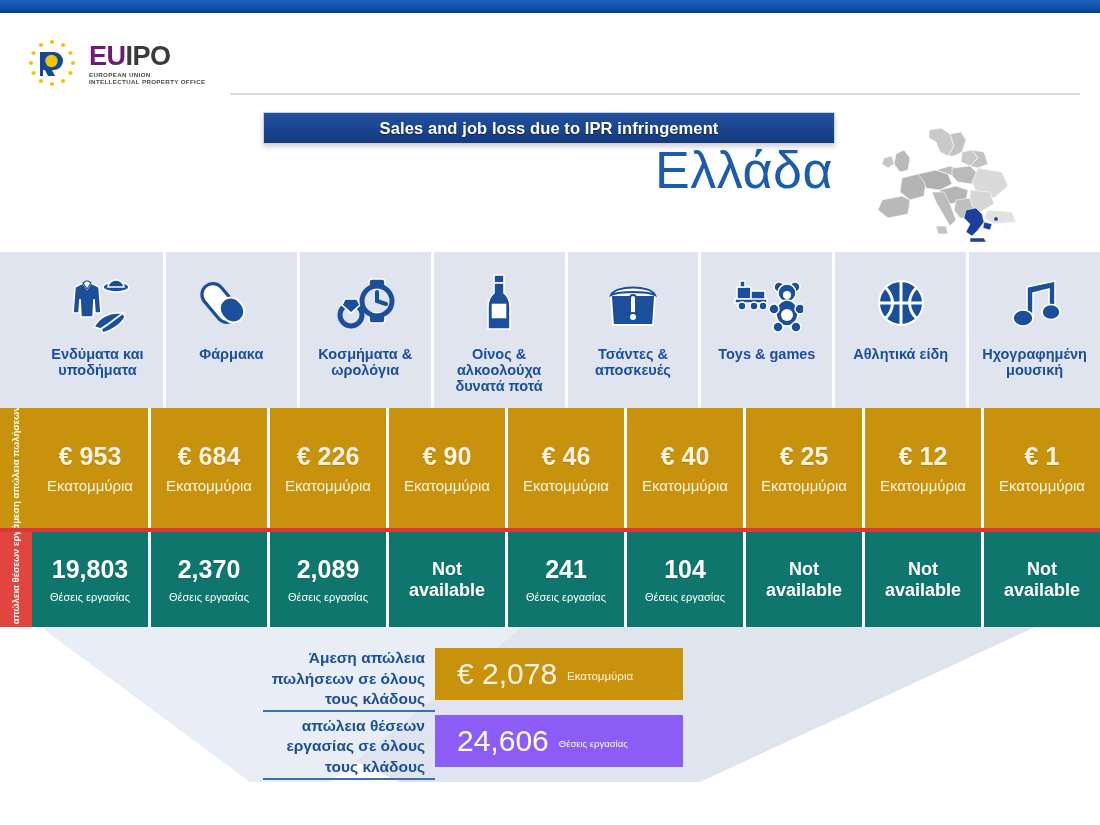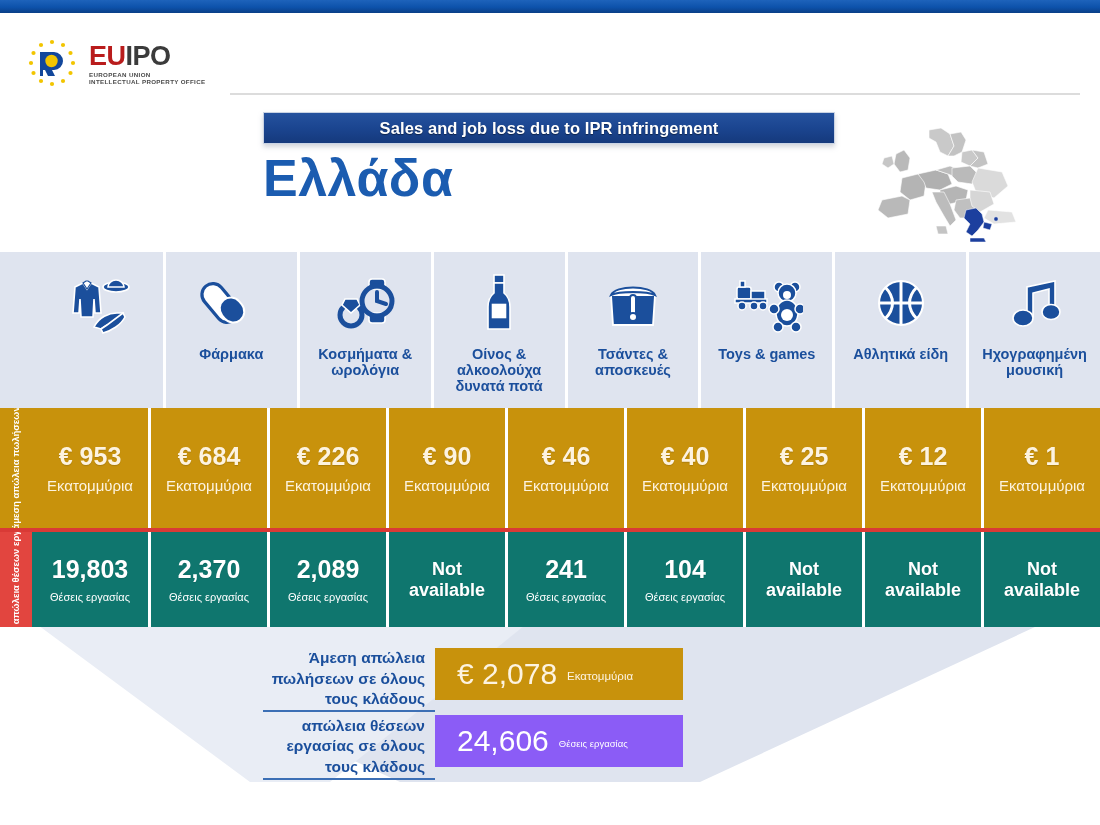--- a/index.html
+++ b/index.html
@@ -44,21 +44,21 @@
     width: 56px; height: 54px;
     position: relative;
   }
   .logo-text { line-height: 1; padding-top: 2px; }
   .logo-main {
     font-size: 27px;
     font-weight: bold;
     letter-spacing: -0.5px;
     white-space: nowrap;
   }
-  .logo-eu { color: #b91c1c; }
+  .logo-eu { color: #701a75; }
   .logo-ipo { color: #3b3b3b; }
   .logo-sub1, .logo-sub2 {
     font-size: 6.2px;
     color: #4a4a4a;
     letter-spacing: 0.35px;
     margin-top: 2.5px;
     white-space: nowrap;
     font-weight: bold;
   }
   .logo-sub2 { margin-top: 1px; }
@@ -85,26 +85,26 @@
   .banner-text {
     color: #ffffff;
     font-size: 16.5px;
     font-weight: bold;
     letter-spacing: 0.1px;
     text-shadow: 0 1px 1px rgba(0,0,0,0.45);
   }
 
   .country {
     position: absolute;
-    left: 263px; top: 148px;
+    left: 263px; top: 140px;
     width: 570px;
-    text-align: left;
+    text-align: right;
     color: #1b5cb0;
     font-size: 52px;
-    font-weight: bold;
+    font-weight: normal;
     letter-spacing: 0.5px;
   }
 
   
   .map {
     position: absolute;
     left: 866px; top: 126px;
     width: 165px; height: 118px;
   }
 
@@ -392,20 +392,21 @@
               <g fill="#1b4f9c" stroke="#ffffff" stroke-width="1.6">
                 <path d="M14 14 L22 10 L26 16 L30 10 L38 14 L40 40 L34 40 L33 26 L32 44 L20 44 L19 26 L18 40 L12 40 Z"></path>
                 <path d="M22 10 L26 16 L30 10 L27 8 L25 8 Z" fill="#ffffff" stroke="#1b4f9c" stroke-width="1.2"></path>
                 <ellipse cx="55" cy="14" rx="13" ry="5"></ellipse>
                 <path d="M47 14 a8 7 0 0 1 16 0 z"></path>
                 <path d="M33 54 C38 44 48 40 56 40 L62 40 C58 48 50 50 46 52 L40 56 Z"></path>
                 <path d="M40 56 L46 52 L62 40 L64 44 C60 52 50 58 42 60 Z"></path>
               </g>
             </svg>
           </div>
+          <div class="cat-label">Ενδύματα και υποδήματα</div>
         </div>
 
         <div class="cell">
           <div class="icon-box">
             <svg viewBox="0 0 72 62" width="72" height="62">
               <g stroke="#ffffff" stroke-width="2">
                 <rect x="14" y="8" width="22" height="44" rx="11" transform="rotate(-40 25 30)" fill="#ffffff" stroke="#1b4f9c" stroke-width="3.2"></rect>
                 <path d="M32 24 a11 11 0 0 0 0 0" fill="none"></path>
                 <rect x="26" y="24" width="22" height="26" rx="11" transform="rotate(-40 37 37)" fill="#1b4f9c" stroke="#ffffff" stroke-width="2"></rect>
               </g>

